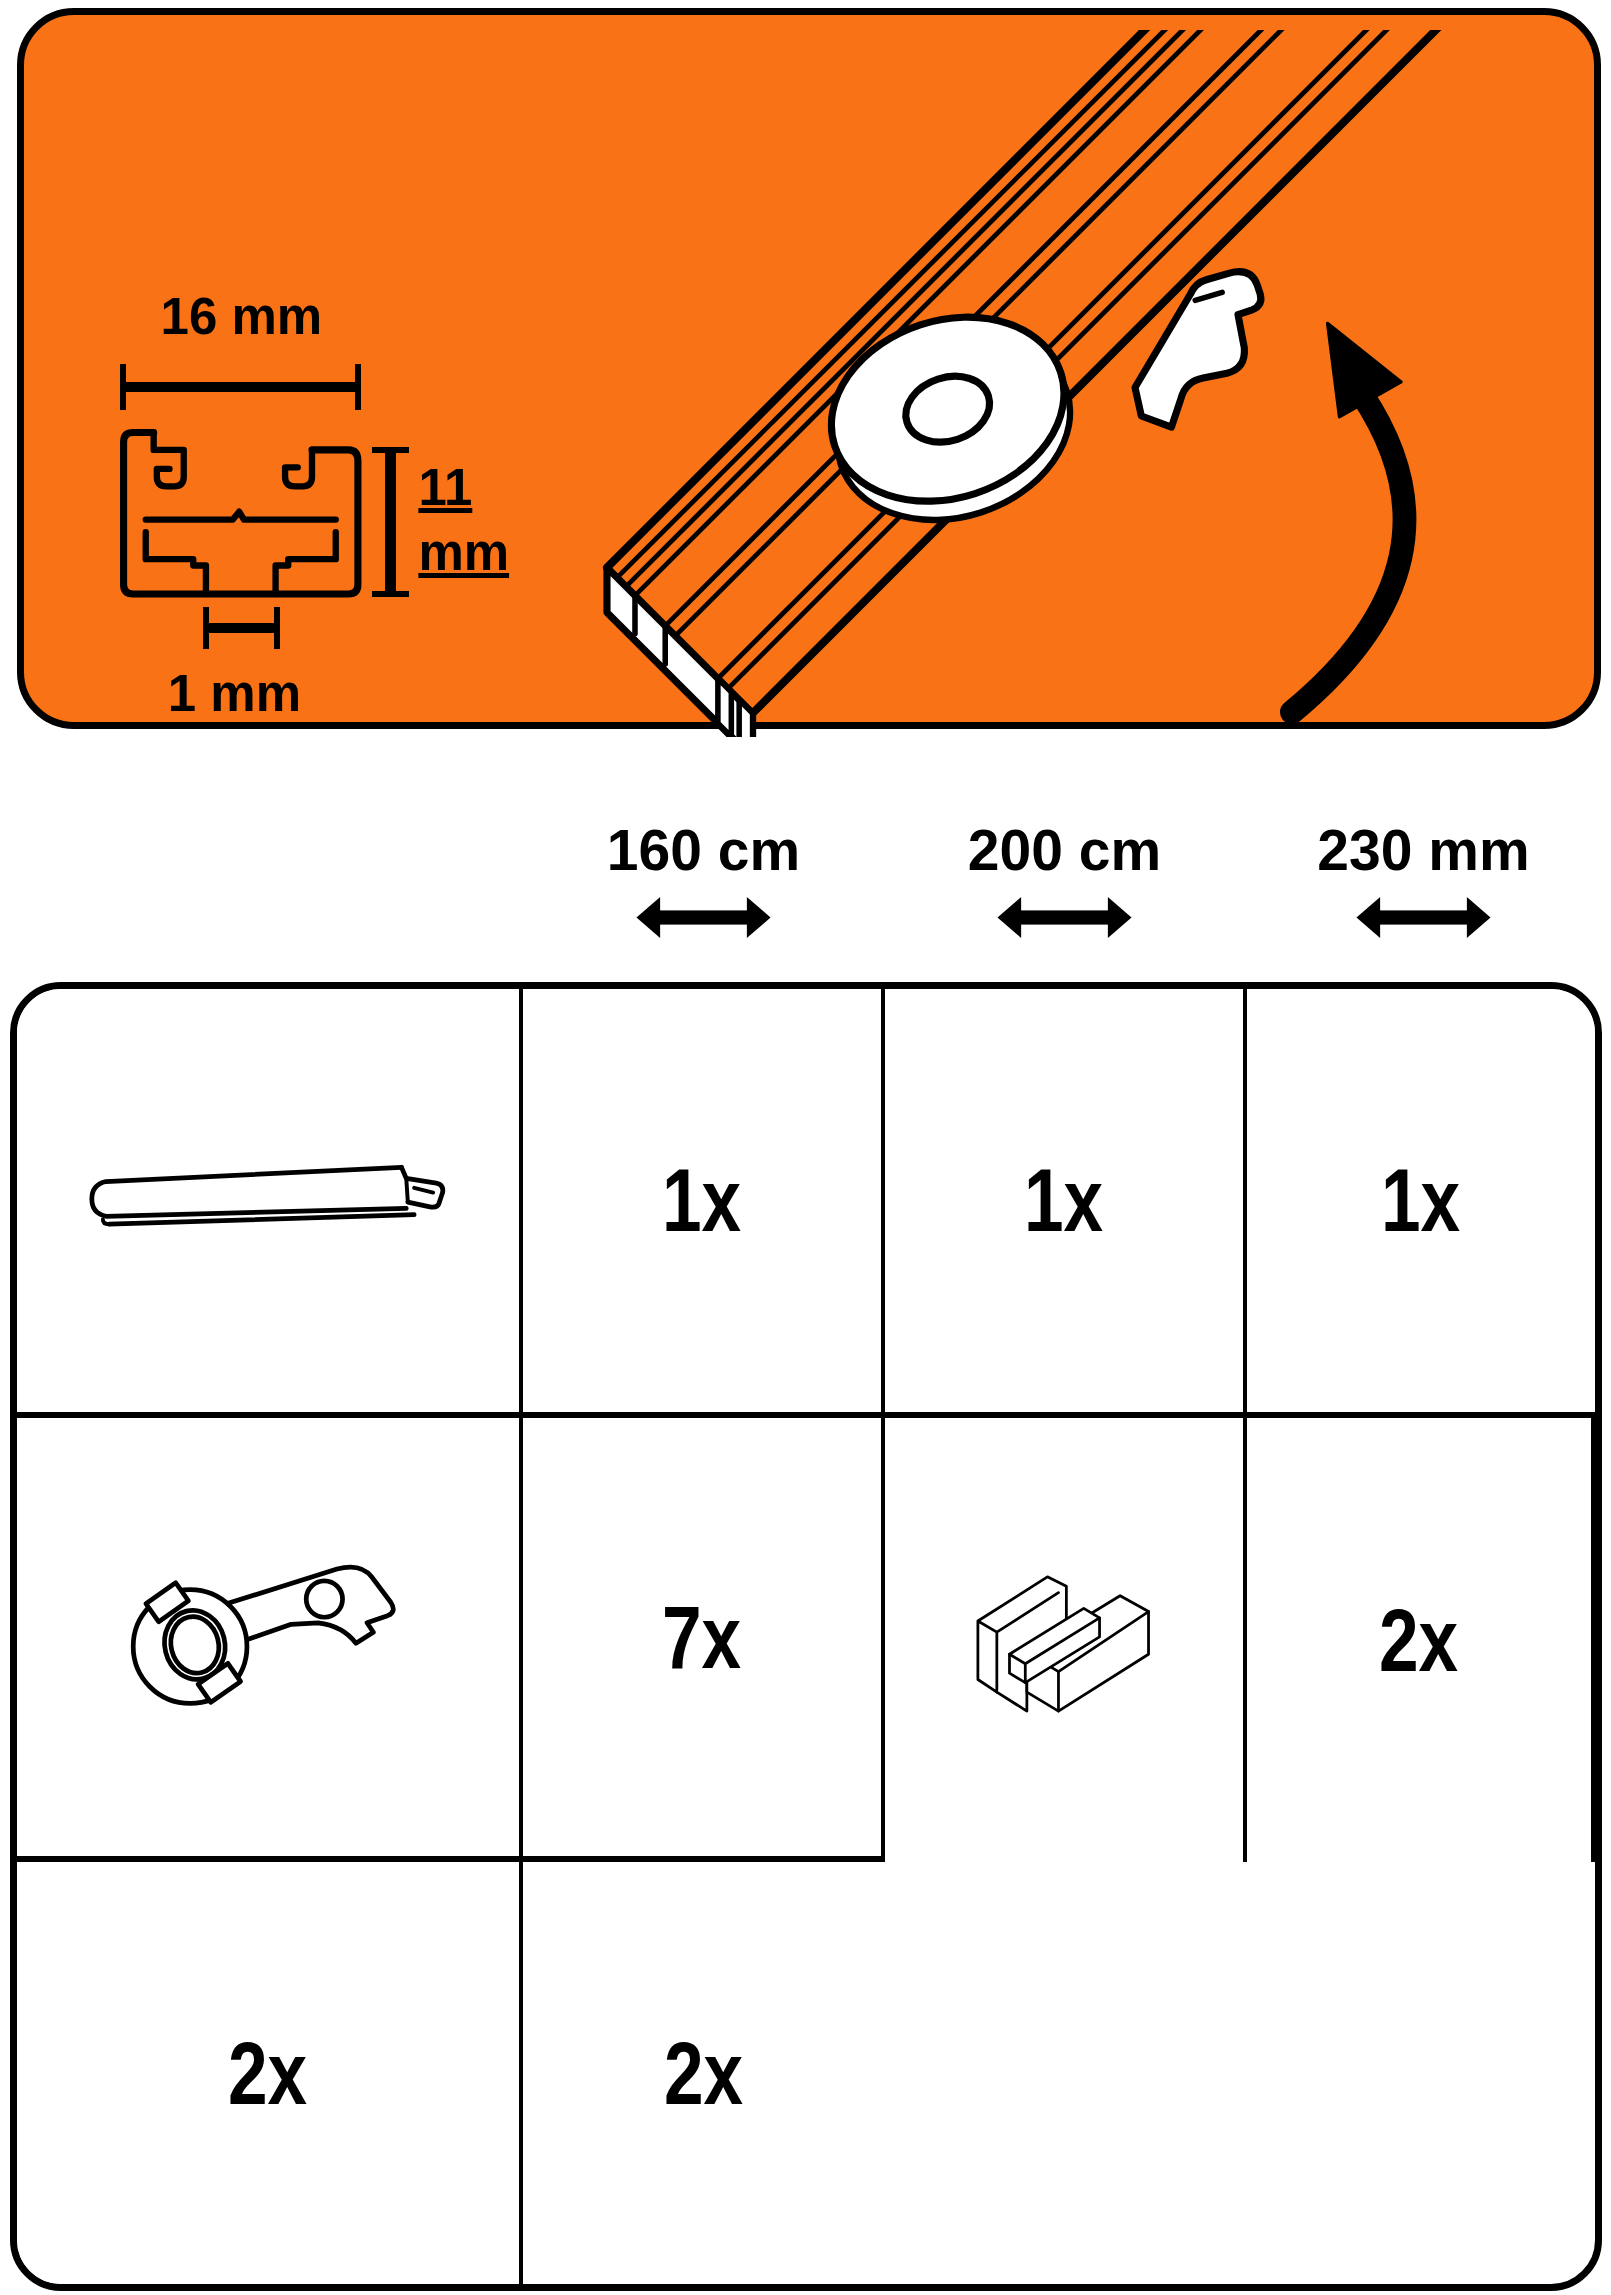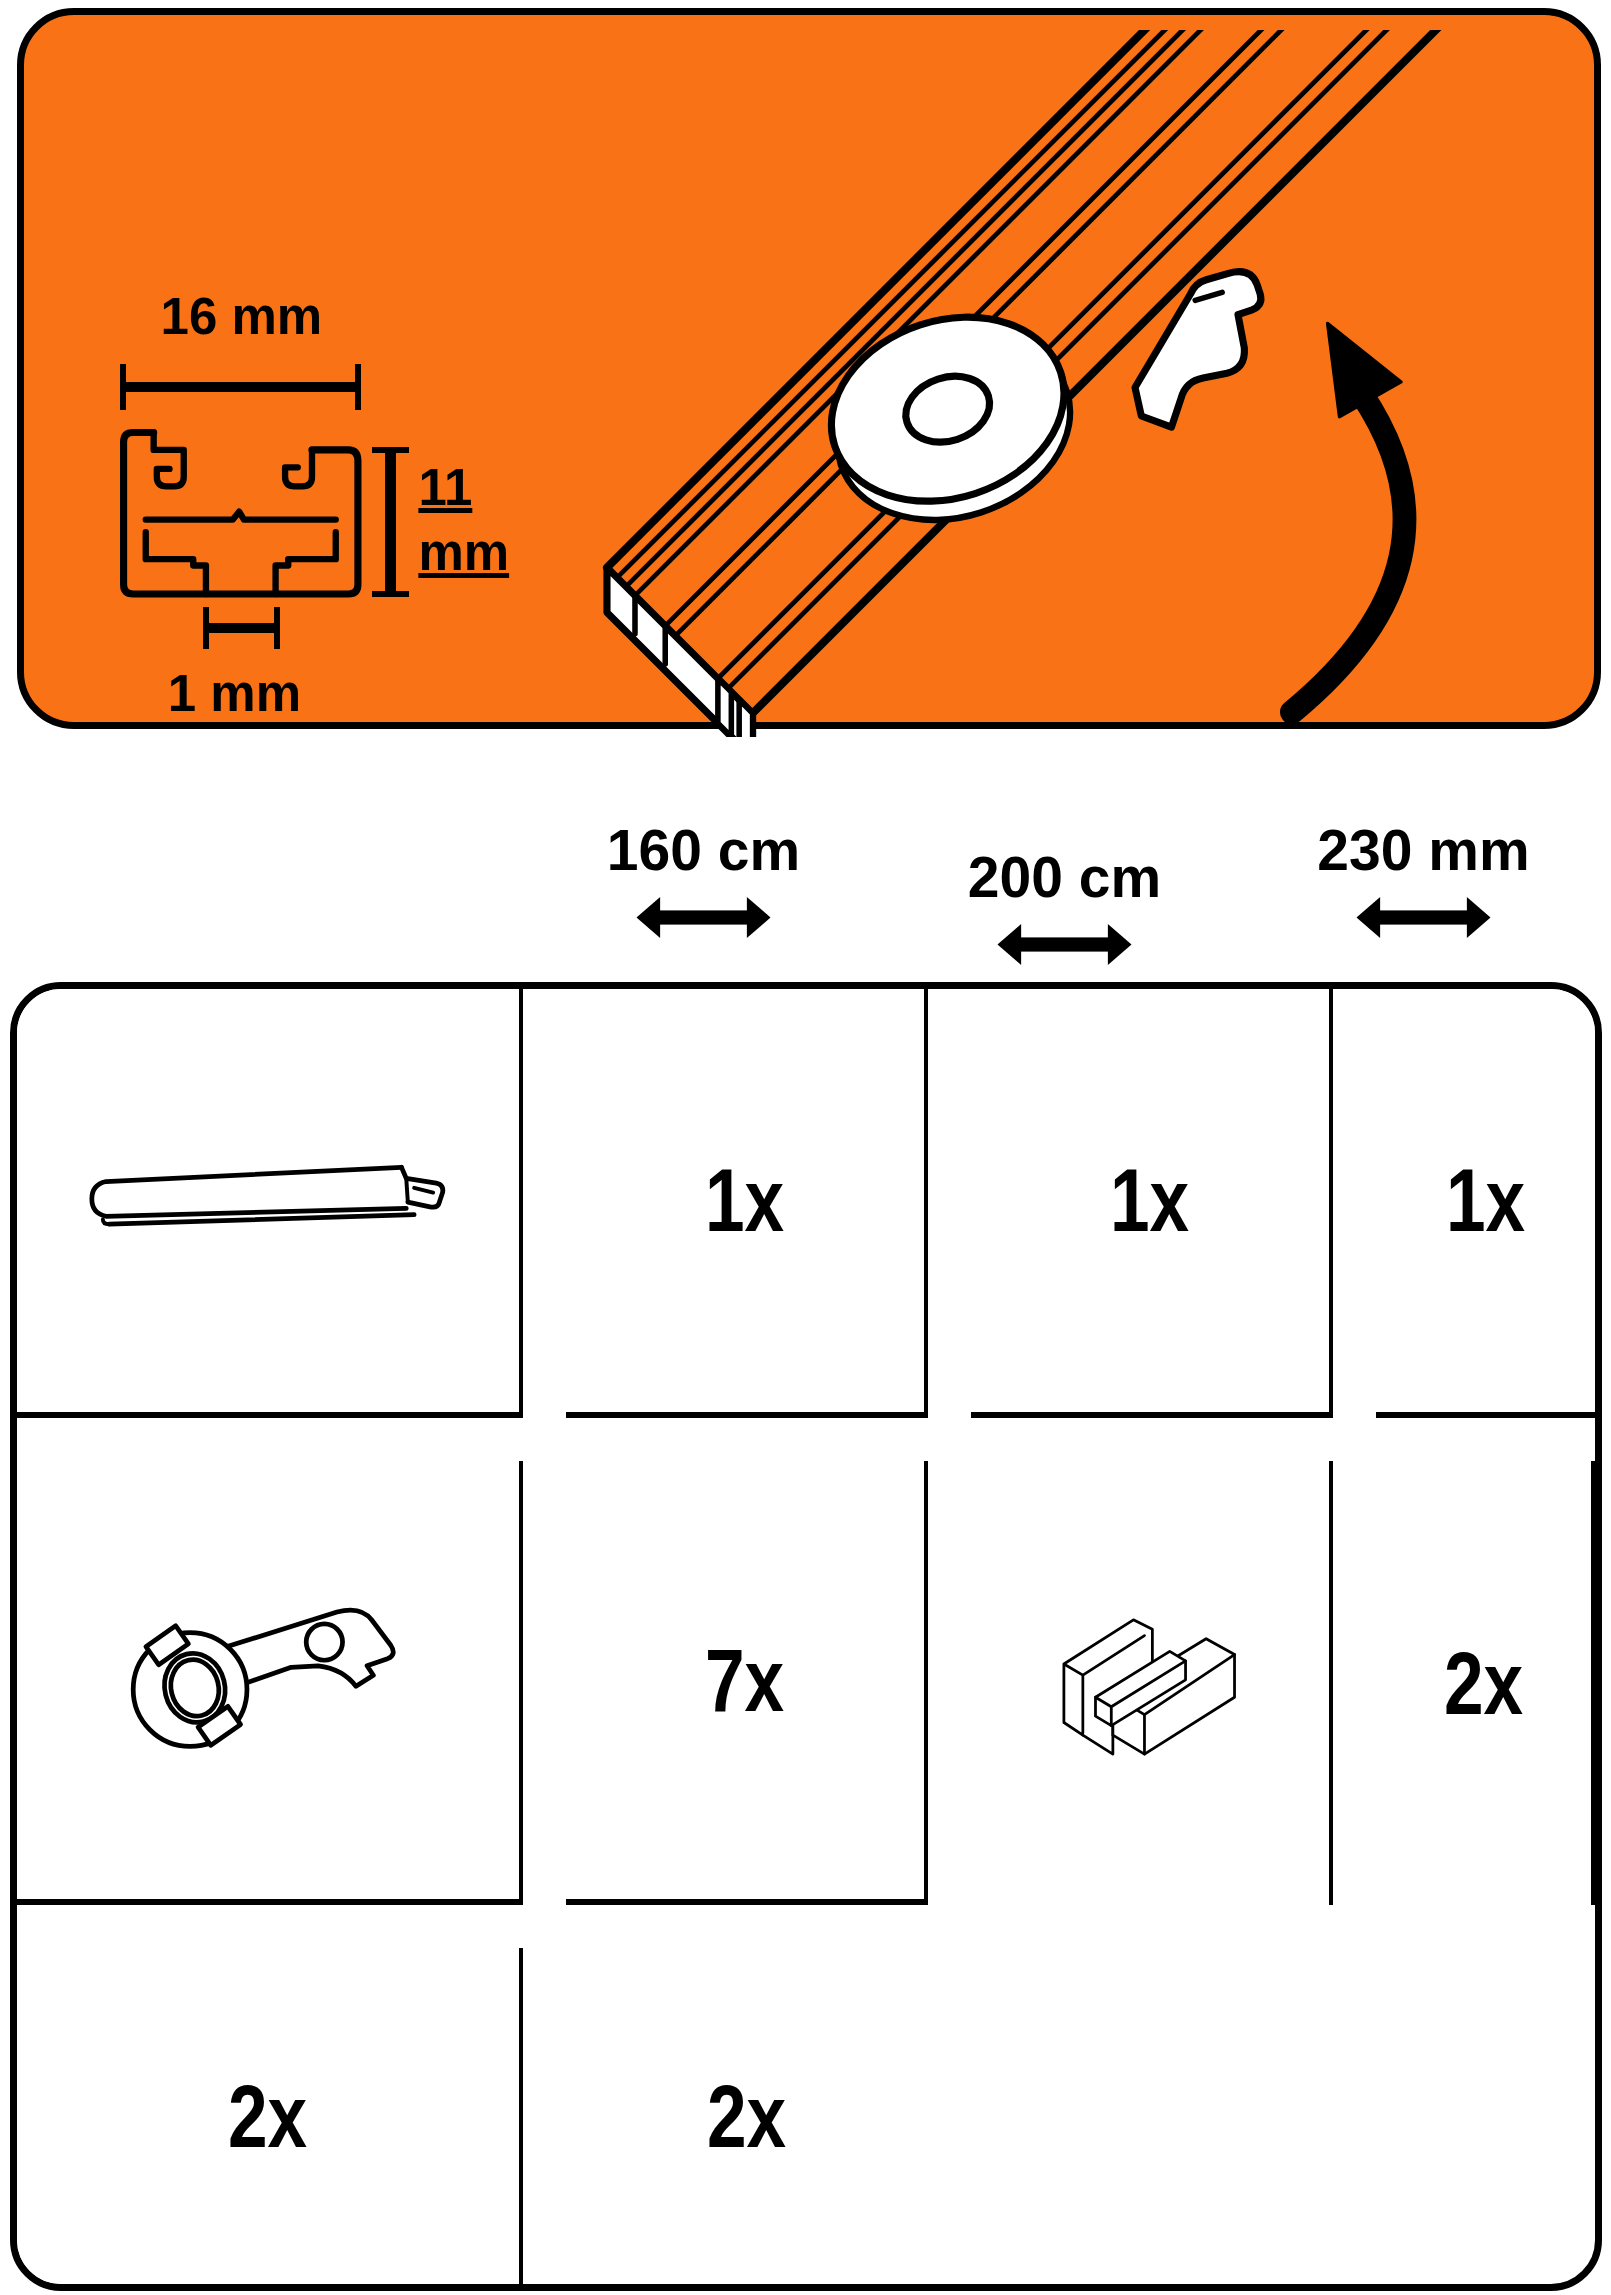--- a/index.html
+++ b/index.html
@@ -40,32 +40,31 @@
   
   #bar6{left:182px;top:608px;width:70px;height:10.3px;}
   #t6l{left:179px;top:592px;width:5.5px;height:42px;}
   #t6r{left:250px;top:592px;width:5.5px;height:42px;}
 
   
   .size-col{position:absolute;width:253px;text-align:center;}
   .size-label{font-weight:700;font-size:57px;line-height:51px;display:block;}
   .size-arrow{display:block;margin:20.6px auto 0 auto;}
   #size-0{left:577px;top:825px;}
-  #size-1{left:938px;top:825px;margin-top:27px;}
+  #size-1{left:938px;top:825px;}
   #size-2{left:1297px;top:825px;}
 
   
   .parts-table{
     position:absolute;left:9.5px;top:982px;width:1592px;height:1309px;
     border:7.1px solid #000;border-radius:51px;box-sizing:border-box;
     overflow:hidden;background:#fff;
     display:grid;
     grid-template-columns:506px 362px 362px 1fr;
     grid-template-rows:429px 444px 1fr;
-    gap:43px;
   }
   .cell{display:flex;align-items:center;justify-content:center;background:#fff;}
   .cell.vline{border-right:4.8px solid #000;}
   .cell.hline{border-bottom:6.3px solid #000;}
   .qty{
     font-weight:700;font-size:89px;line-height:1;
     transform:scaleX(0.80);transform-origin:center;
   }
 </style>
 </head>

